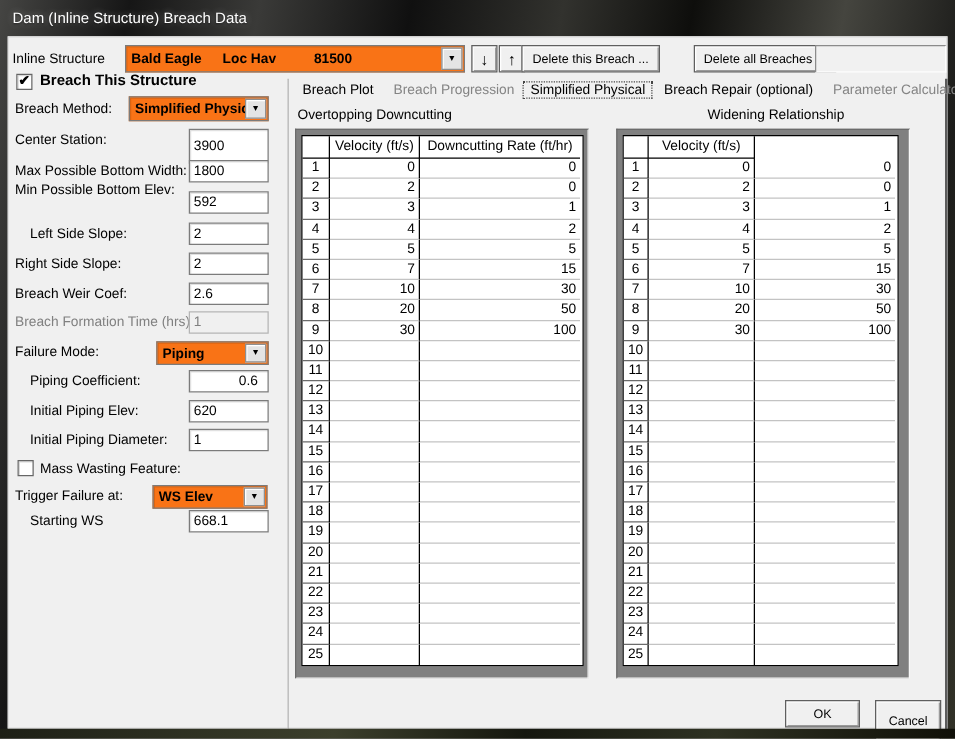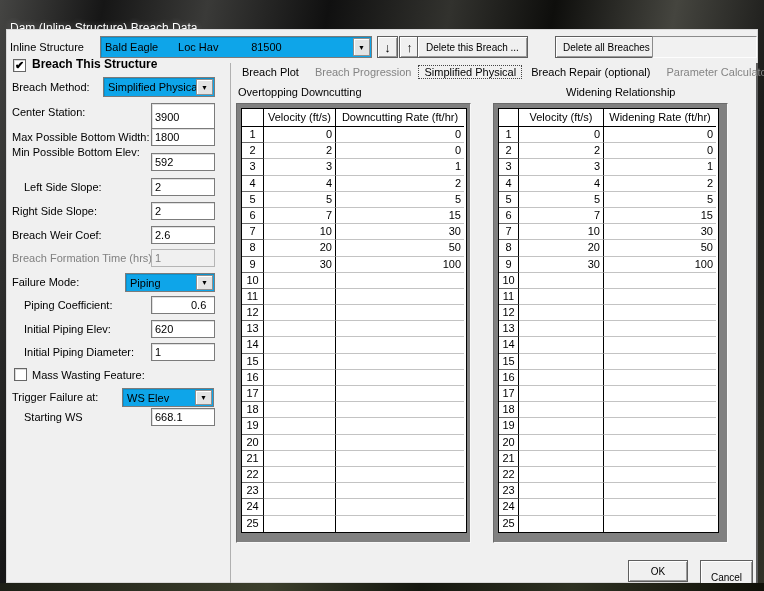--- a/index.html
+++ b/index.html
@@ -3,43 +3,43 @@
 <meta charset="utf-8">
 <style>
   html,body{margin:0;padding:0;}
   body{width:764px;height:591px;overflow:hidden;font-family:"Liberation Sans",sans-serif;font-size:11px;color:#000;}
   .window{position:relative;width:764px;height:591px;
     background:
       linear-gradient(100deg,#454543 0%,#161616 12%,#3a3a38 24%,#101010 38%,#32322e 52%,#0e0e0c 64%,#45453f 78%,#1c1c1a 90%,#323228 100%);}
   .window::after{content:"";position:absolute;left:0;right:0;bottom:0;height:8px;
       background:linear-gradient(90deg,#1d1f16 0%,#3c3f2c 35%,#15170f 55%,#2e3122 75%,#101008 100%);}
   .titlebar{position:absolute;left:0;top:0;right:0;height:29px;}
-  .title-text{position:absolute;left:10px;top:7px;color:#fff;font-size:12px;text-shadow:0 0 6px rgba(255,255,255,.4),0 1px 2px rgba(0,0,0,.8);white-space:nowrap;margin-top:14px;}
+  .title-text{position:absolute;left:10px;top:7px;color:#fff;font-size:12px;text-shadow:0 0 6px rgba(255,255,255,.4),0 1px 2px rgba(0,0,0,.8);white-space:nowrap;}
   .client{position:absolute;left:6px;top:29px;width:752px;height:554px;background:#f0f0f0;box-shadow:inset 0 0 0 1px #d9d9d9;}
 
   .lbl{position:absolute;white-space:nowrap;line-height:13px;}
   .lbl.dis{color:#808080;}
   .boldlbl{font-weight:bold;font-size:12px;}
 
   
   .cbtn{position:absolute;background:#f0f0f0;border:1px solid #5f5f5f;
     box-shadow:inset 1px 1px 0 #ffffff,inset -1px -1px 0 #9a9a9a;
     display:flex;align-items:center;justify-content:center;box-sizing:border-box;
     font-family:"Liberation Sans",sans-serif;font-size:10px;cursor:default;}
   .arrowbtn{font-weight:bold;font-size:13px;}
 
   
   .tin{position:absolute;background:#fff;border:1px solid #7b7b7b;box-sizing:border-box;
     font-family:"Liberation Sans",sans-serif;font-size:11px;padding:0 3px;
     box-shadow:inset 1px 1px 0 rgba(0,0,0,.12);}
   .tin.dis{background:#f0f0f0;border-color:#b5b5b5;color:#808080;box-shadow:none;}
 
   
-  .combo{position:absolute;background:#0ea5e9;border:1px solid #7b7b7b;box-sizing:border-box;
-    box-shadow:inset 1px 1px 0 rgba(0,0,0,.12);}
+  .combo{position:absolute;background:#f97316;border:1px solid #7b7b7b;box-sizing:border-box;
+    box-shadow:inset 1px 1px 0 rgba(0,0,0,.12);font-weight:bold;}
   .combo .ctext{position:absolute;left:4px;top:50%;transform:translateY(-50%);white-space:nowrap;}
   .combo .dropbtn{position:absolute;right:1px;top:1px;bottom:1px;width:17px;background:#e4e4e4;
     border:1px solid #8f8f8f;box-shadow:inset 1px 1px 0 #fff;box-sizing:border-box;
     display:flex;align-items:center;justify-content:center;font-size:7px;color:#000;}
   .combo-cols span{display:inline-block;}
 
   
   .chk{position:absolute;width:13px;height:13px;background:#fff;border:1px solid #666;
     box-shadow:inset 1px 1px 0 rgba(0,0,0,.15);box-sizing:border-box;
     display:flex;align-items:center;justify-content:center;font-size:11px;font-weight:bold;line-height:11px;}
@@ -296,21 +296,20 @@
               <div class="c1"></div>
               <div class="c2"></div>
             </div>
           </div>
       </div>
       <div class="tcontainer" style="left:262px;">
         <div class="tbl rtbl">
             <div class="trow thead">
               <div class="rn"></div>
               <div class="c1">Velocity (ft/s)</div>
-              <div class="c2">Widening Rate (ft/hr)</div>
             </div>
             <div class="trow">
               <div class="rn">1</div>
               <div class="c1">0</div>
               <div class="c2">0</div>
             </div>
             <div class="trow">
               <div class="rn">2</div>
               <div class="c1">2</div>
               <div class="c2">0</div>

